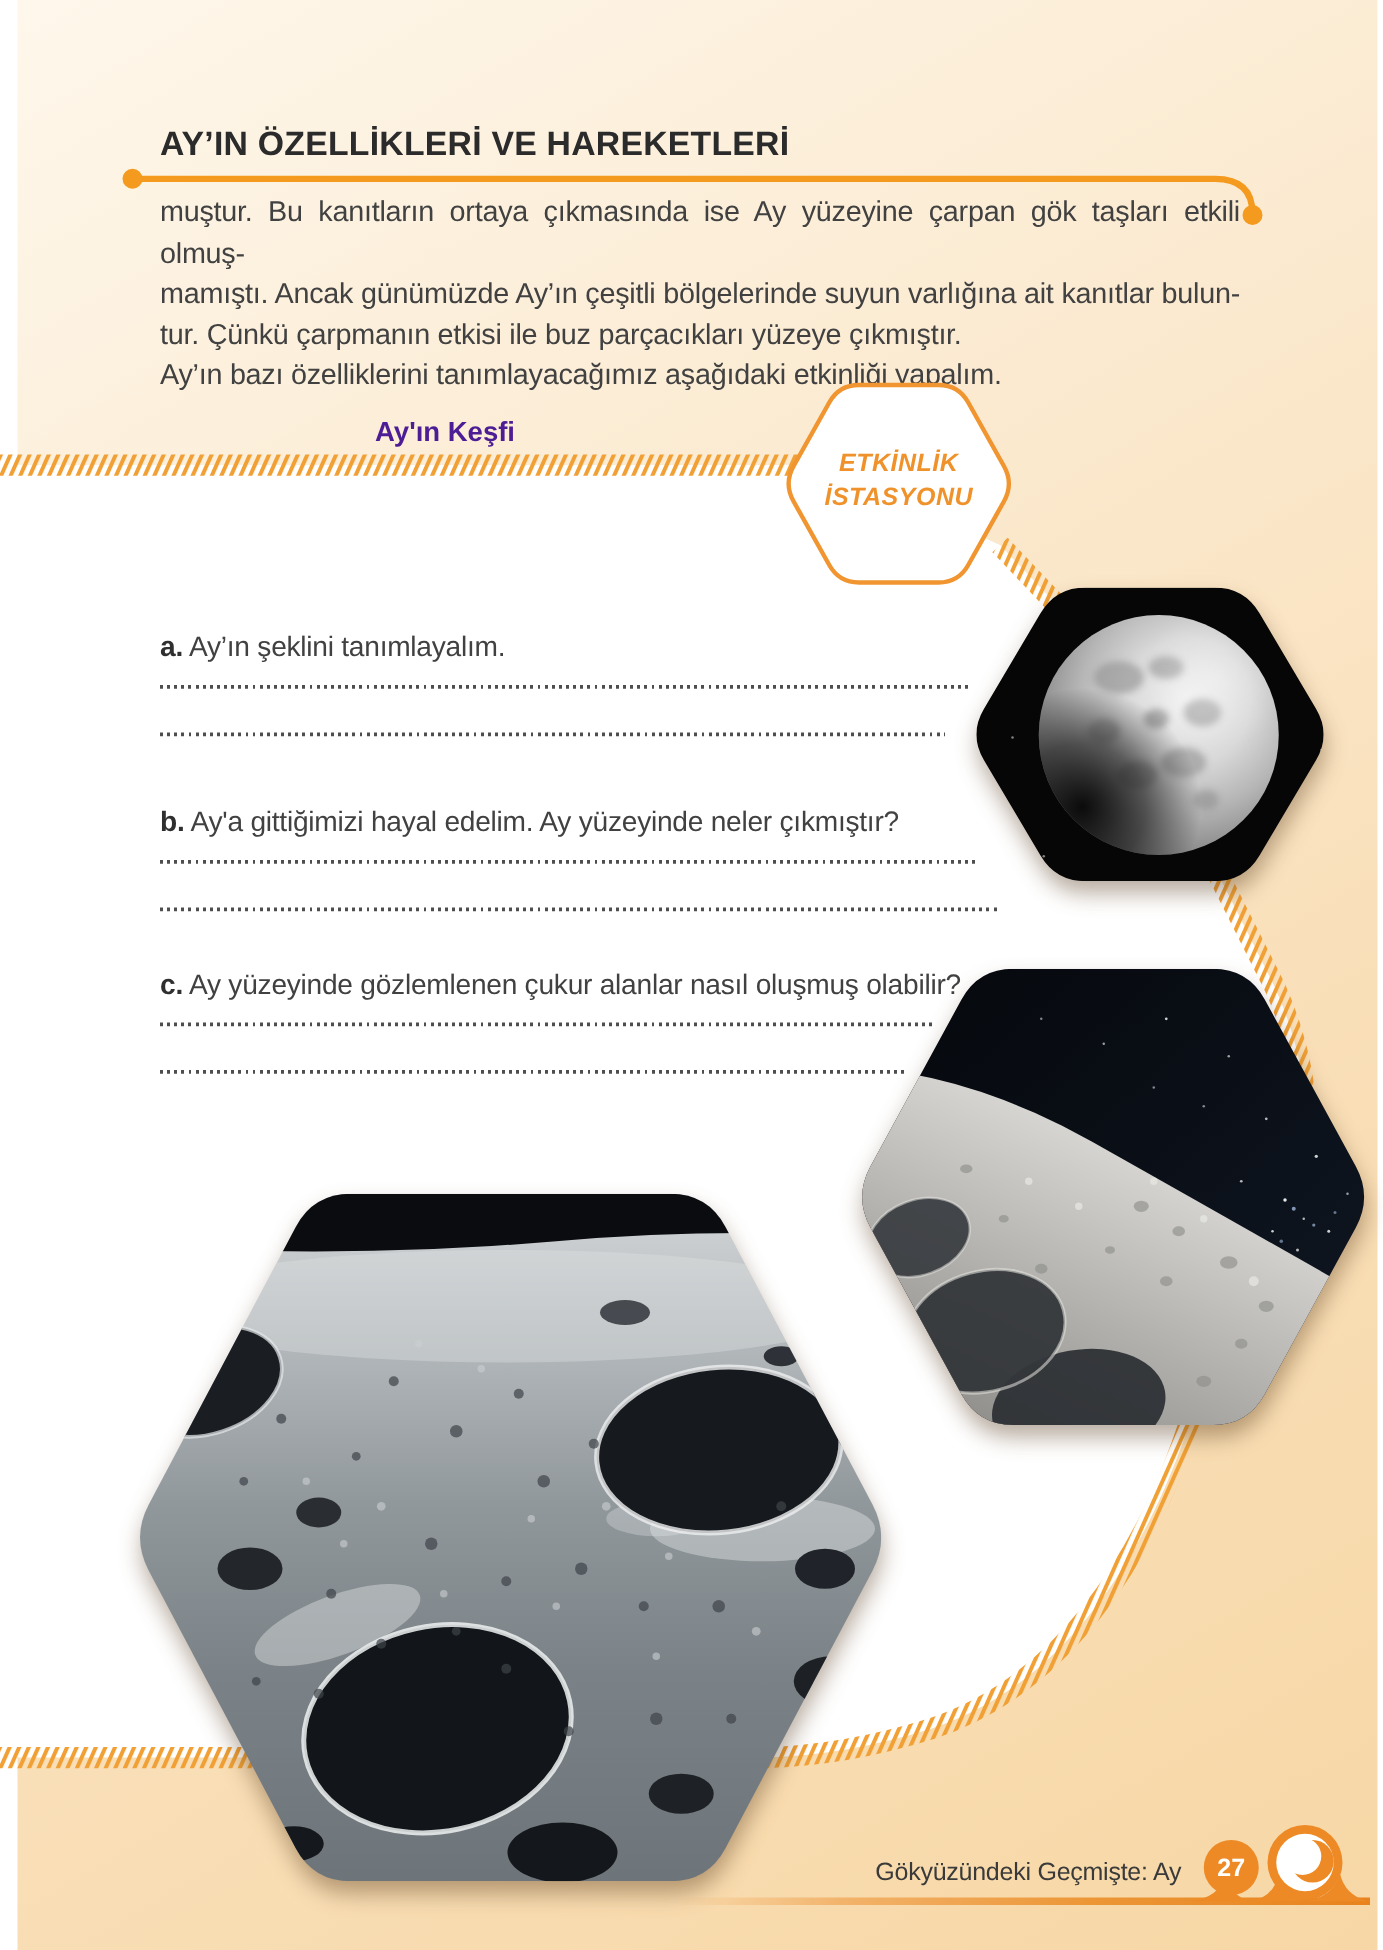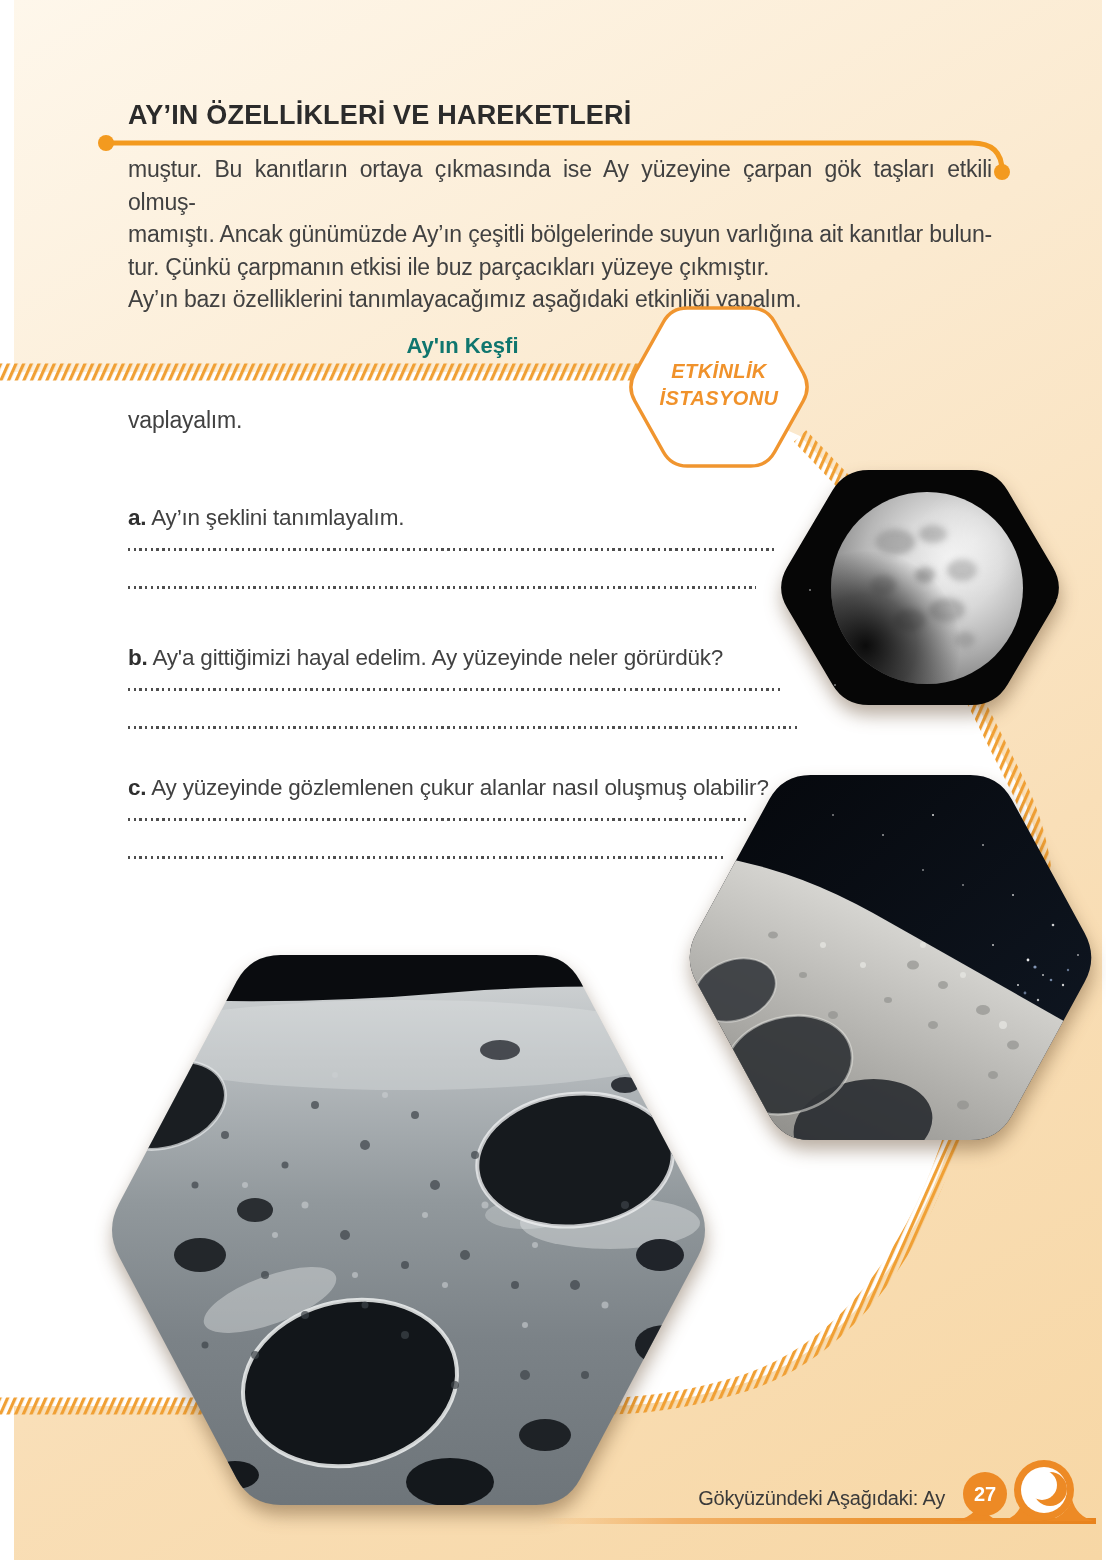--- a/index.html
+++ b/index.html
@@ -26,22 +26,22 @@
   .intro{
     left:128px;top:153px;width:864px;
     font-size:23px;color:#414141;letter-spacing:-0.2px;line-height:32.5px;
   }
   .intro .jline{text-align:justify;text-align-last:justify;}
   .note{
     left:128px;top:286px;width:864px;
     font-size:23px;color:#414141;letter-spacing:-0.2px;
   }
   .activity-heading{
-    left:300px;top:333px;width:325px;text-align:center;
-    font-size:22px;font-weight:bold;color:#0f766e;
+    left:300px;top:333px;width:325px;text-align:left;
+    font-size:22px;font-weight:bold;color:#4c1d95;
   }
   .badge-text{
     left:624px;top:358px;width:190px;text-align:center;
     font-size:20px;font-weight:bold;color:#F0922B;line-height:27px;letter-spacing:0.4px;font-style:italic;
   }
   .prompt{
     left:128px;top:404px;width:505px;
     font-size:23px;color:#414141;letter-spacing:-0.2px;line-height:33px;
   }
   .prompt .jline{text-align:justify;text-align-last:justify;}
@@ -114,33 +114,32 @@
 
 <svg class="abs" style="left:621px;top:302px;" width="196" height="170" viewBox="0 0 196 170">
   <path transform="translate(6,6)" fill="#FFFFFF" stroke="#F0952F" stroke-width="3.5" d="M7.8 93.0 Q0.0 79.0 7.8 65.0 L36.4 14.0 Q44.2 0.0 60.2 0.0 L123.8 0.0 Q139.8 0.0 147.6 14.0 L176.2 65.0 Q184.0 79.0 176.2 93.0 L147.6 144.0 Q139.8 158.0 123.8 158.0 L60.2 158.0 Q44.2 158.0 36.4 144.0 Z"></path>
 </svg>
 <div class="abs badge-text">
   <div>ETKİNLİK</div>
   <div>İSTASYONU</div>
 </div>
 
 <div class="abs prompt">
-  <div>vaplayalım.</div>
 </div>
 
 <div class="abs question" style="top:505px;">
   <span class="qlabel">a.</span>
   <span>Ay’ın şeklini tanımlayalım.</span>
 </div>
 <div class="abs dotline" style="top:548px;width:648px;"></div>
 <div class="abs dotline" style="top:586px;width:628px;"></div>
 
 <div class="abs question" style="top:645px;">
   <span class="qlabel">b.</span>
-  <span>Ay'a gittiğimizi hayal edelim. Ay yüzeyinde neler görürdük?</span>
+  <span>Ay'a gittiğimizi hayal edelim. Ay yüzeyinde neler çıkmıştır?</span>
 </div>
 <div class="abs dotline" style="top:688px;width:652px;"></div>
 <div class="abs dotline" style="top:726px;width:672px;"></div>
 
 <div class="abs question" style="top:775px;">
   <span class="qlabel">c.</span>
   <span>Ay yüzeyinde gözlemlenen çukur alanlar nasıl oluşmuş olabilir?</span>
 </div>
 <div class="abs dotline" style="top:818px;width:618px;"></div>
 <div class="abs dotline" style="top:856px;width:598px;"></div>
@@ -358,21 +357,21 @@
         <circle cx="250" cy="320" r="3"></circle>
         <circle cx="500" cy="350" r="3.5"></circle>
       <circle cx="420" cy="370" r="3"></circle>
         <circle cx="170" cy="280" r="3"></circle>
         <circle cx="140" cy="230" r="3"></circle>
     </g>
   </g>
 </svg>
 
 <div class="abs footer-rule"></div>
-<div class="abs footer-text">Gökyüzündeki Aşağıdaki: Ay</div>
+<div class="abs footer-text">Gökyüzündeki Geçmişte: Ay</div>
 <svg id="footer-logo" class="abs" width="168" height="108" viewBox="0 0 168 108">
   <g fill="#ED8A25">
     <path d="M14 69 Q38 66 42 48 Q47 65 62 69 Z"></path>
     <path d="M62 69 Q80 66 84 50 Q92 66 106 69 Z"></path>
     <path d="M106 69 Q128 66 134 47 Q138 64 156 69 Z"></path>
     <circle cx="47" cy="42" r="22"></circle>
     <circle cx="106" cy="38" r="30"></circle>
   </g>
   <circle cx="106" cy="38" r="23" fill="#FFFFFF"></circle>
   <circle cx="112" cy="37" r="17" fill="#ED8A25"></circle>

